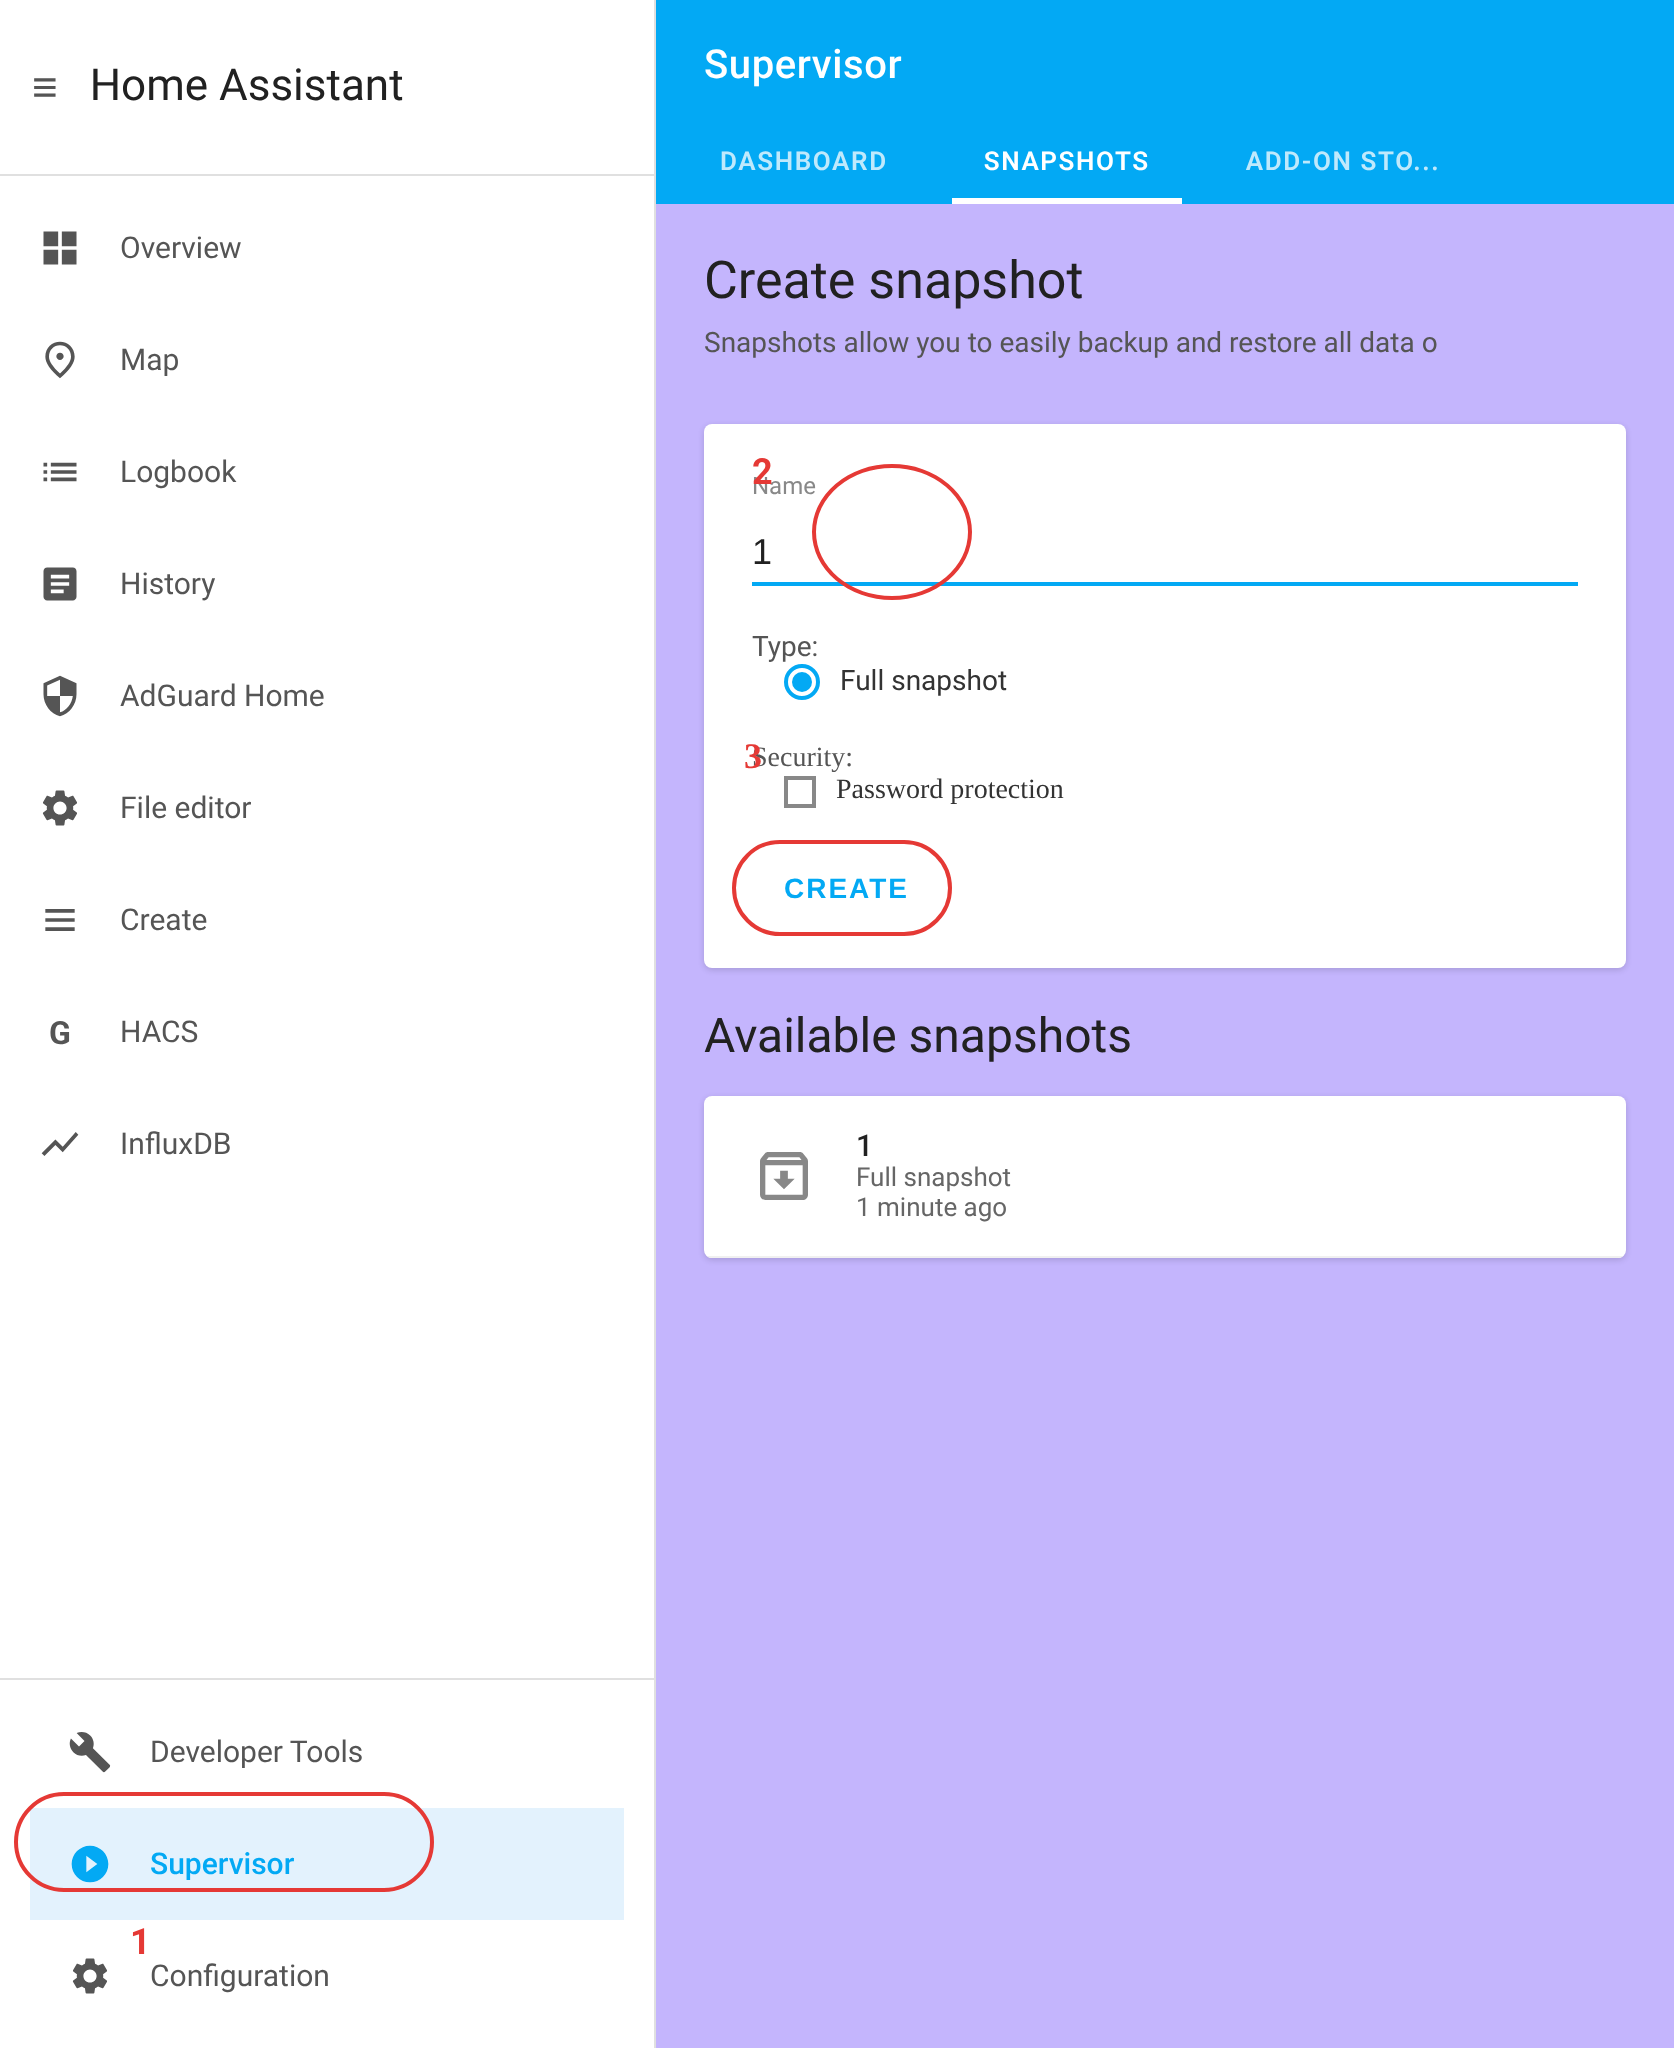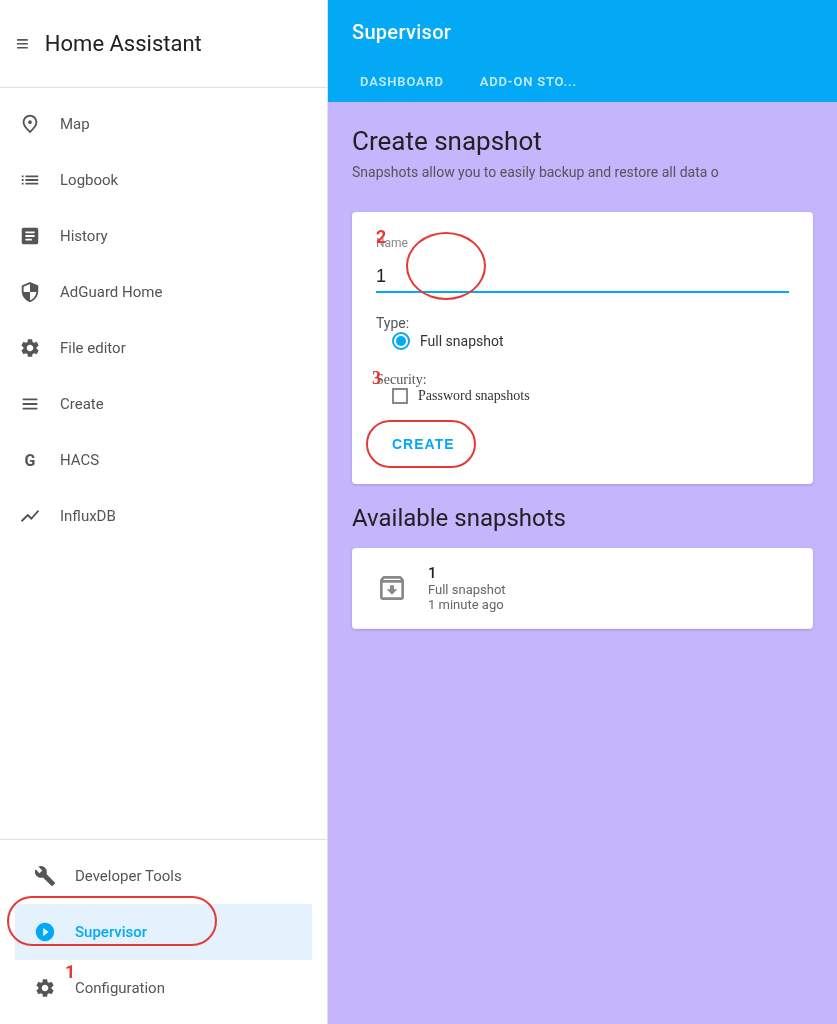--- a/index.html
+++ b/index.html
@@ -106,21 +106,21 @@
       font-size: 20px;
       font-weight: 500;
       letter-spacing: 0.3px;
     }
 
     .tabs-bar {
       background: #03a9f4;
       display: flex;
       align-items: flex-end;
       padding: 0 16px;
-      gap: 4px;
+      gap: 16px;
     }
 
     .tab {
       padding: 10px 16px;
       color: rgba(255,255,255,0.75);
       font-size: 13px;
       font-weight: 600;
       letter-spacing: 0.8px;
       text-transform: uppercase;
       cursor: pointer;
@@ -341,20 +341,28 @@
 <body>
 
 <div class="sidebar">
   <div class="sidebar-header">
     <span class="sidebar-header-icon">≡</span>
     <span class="sidebar-title">Home Assistant</span>
   </div>
 
   <nav class="sidebar-nav">
 
+    <div class="nav-item">
+      <span class="nav-icon">
+        <svg width="22" height="22" viewBox="0 0 24 24" fill="currentColor">
+            <path d="M3 3h8v8H3zm0 10h8v8H3zm10-10h8v8h-8zm0 10h8v8h-8z"></path>
+          </svg>
+      </span>
+      <span>Overview</span>
+    </div>
 
     <div class="nav-item">
       <span class="nav-icon">
         <svg width="22" height="22" viewBox="0 0 24 24" fill="currentColor">
             <path d="M12 12c-1.1 0-2-.9-2-2s.9-2 2-2 2 .9 2 2-.9 2-2 2zm6-1.8C18 6.57 15.35 4 12 4s-6 2.57-6 6.2c0 2.34 1.95 5.44 6 9.14 4.05-3.7 6-6.8 6-9.14zM12 2c4.2 0 8 3.22 8 8.2 0 3.32-2.67 7.25-8 11.8-5.33-4.55-8-8.48-8-11.8C4 5.22 7.8 2 12 2z"></path>
           </svg>
       </span>
       <span>Map</span>
     </div>
 
@@ -454,20 +462,21 @@
 </div>
 
 <div class="main">
 
   <div class="top-bar">
     <span class="top-bar-title">Supervisor</span>
   </div>
 
   <div class="tabs-bar">
     <div class="tab">DASHBOARD</div>
+    <div class="tab active">SNAPSHOTS</div>
     <div class="tab">ADD-ON STO...</div>
   </div>
 
   <div class="content">
 
     <h2 class="section-title">Create snapshot</h2>
     <p class="section-desc">Snapshots allow you to easily backup and restore all data o</p>
 
     <div class="card">
 
@@ -492,21 +501,21 @@
         </div>
       </div>
 
       
       <div class="form-field" style="position:relative;font-family:Liberation Serif, serif;">
         <span class="security-label">Security:</span>
         <div class="checkbox-item" style="position:relative;">
 
           <span class="red-num" style="position:absolute; top:-20px; left:-20px;">3</span>
           <div class="checkbox-box"></div>
-          <span>Password snapshots</span>
+          <span>Password protection</span>
         </div>
       </div>
 
       
       <div style="position:relative; display:inline-block; margin-top:4px;">
         <div style="position:absolute; top:-8px; left:-10px; width:110px; height:48px; border:2.5px solid #e53935; border-radius:28px; pointer-events:none; z-index:10;"></div>
         <button class="create-btn">CREATE</button>
       </div>
 
     </div>

